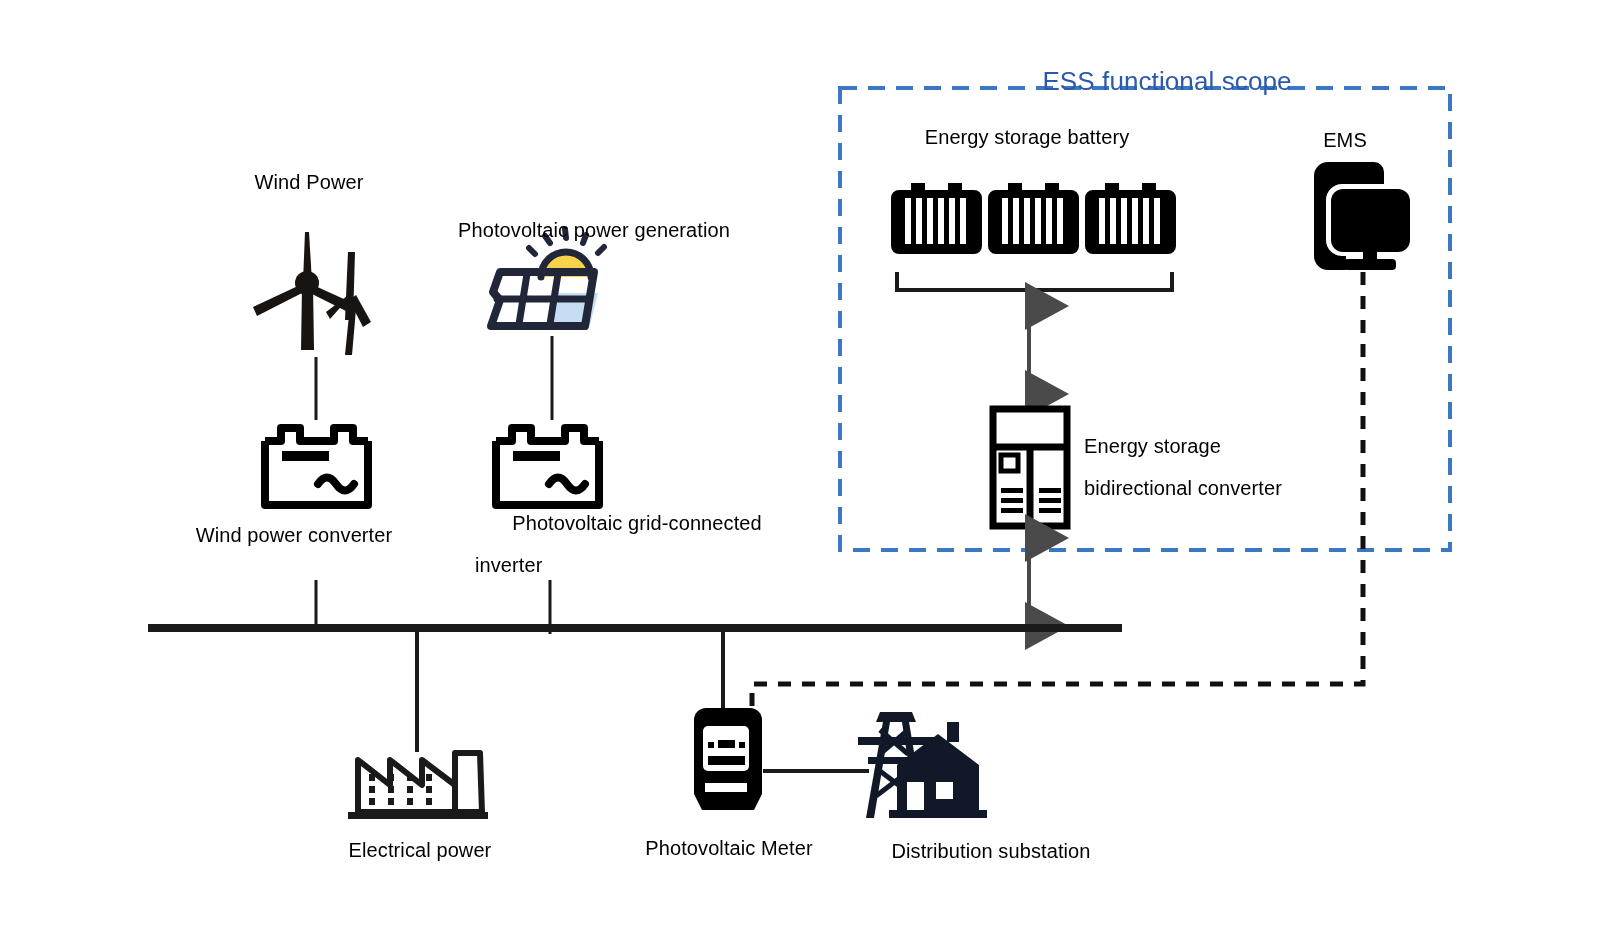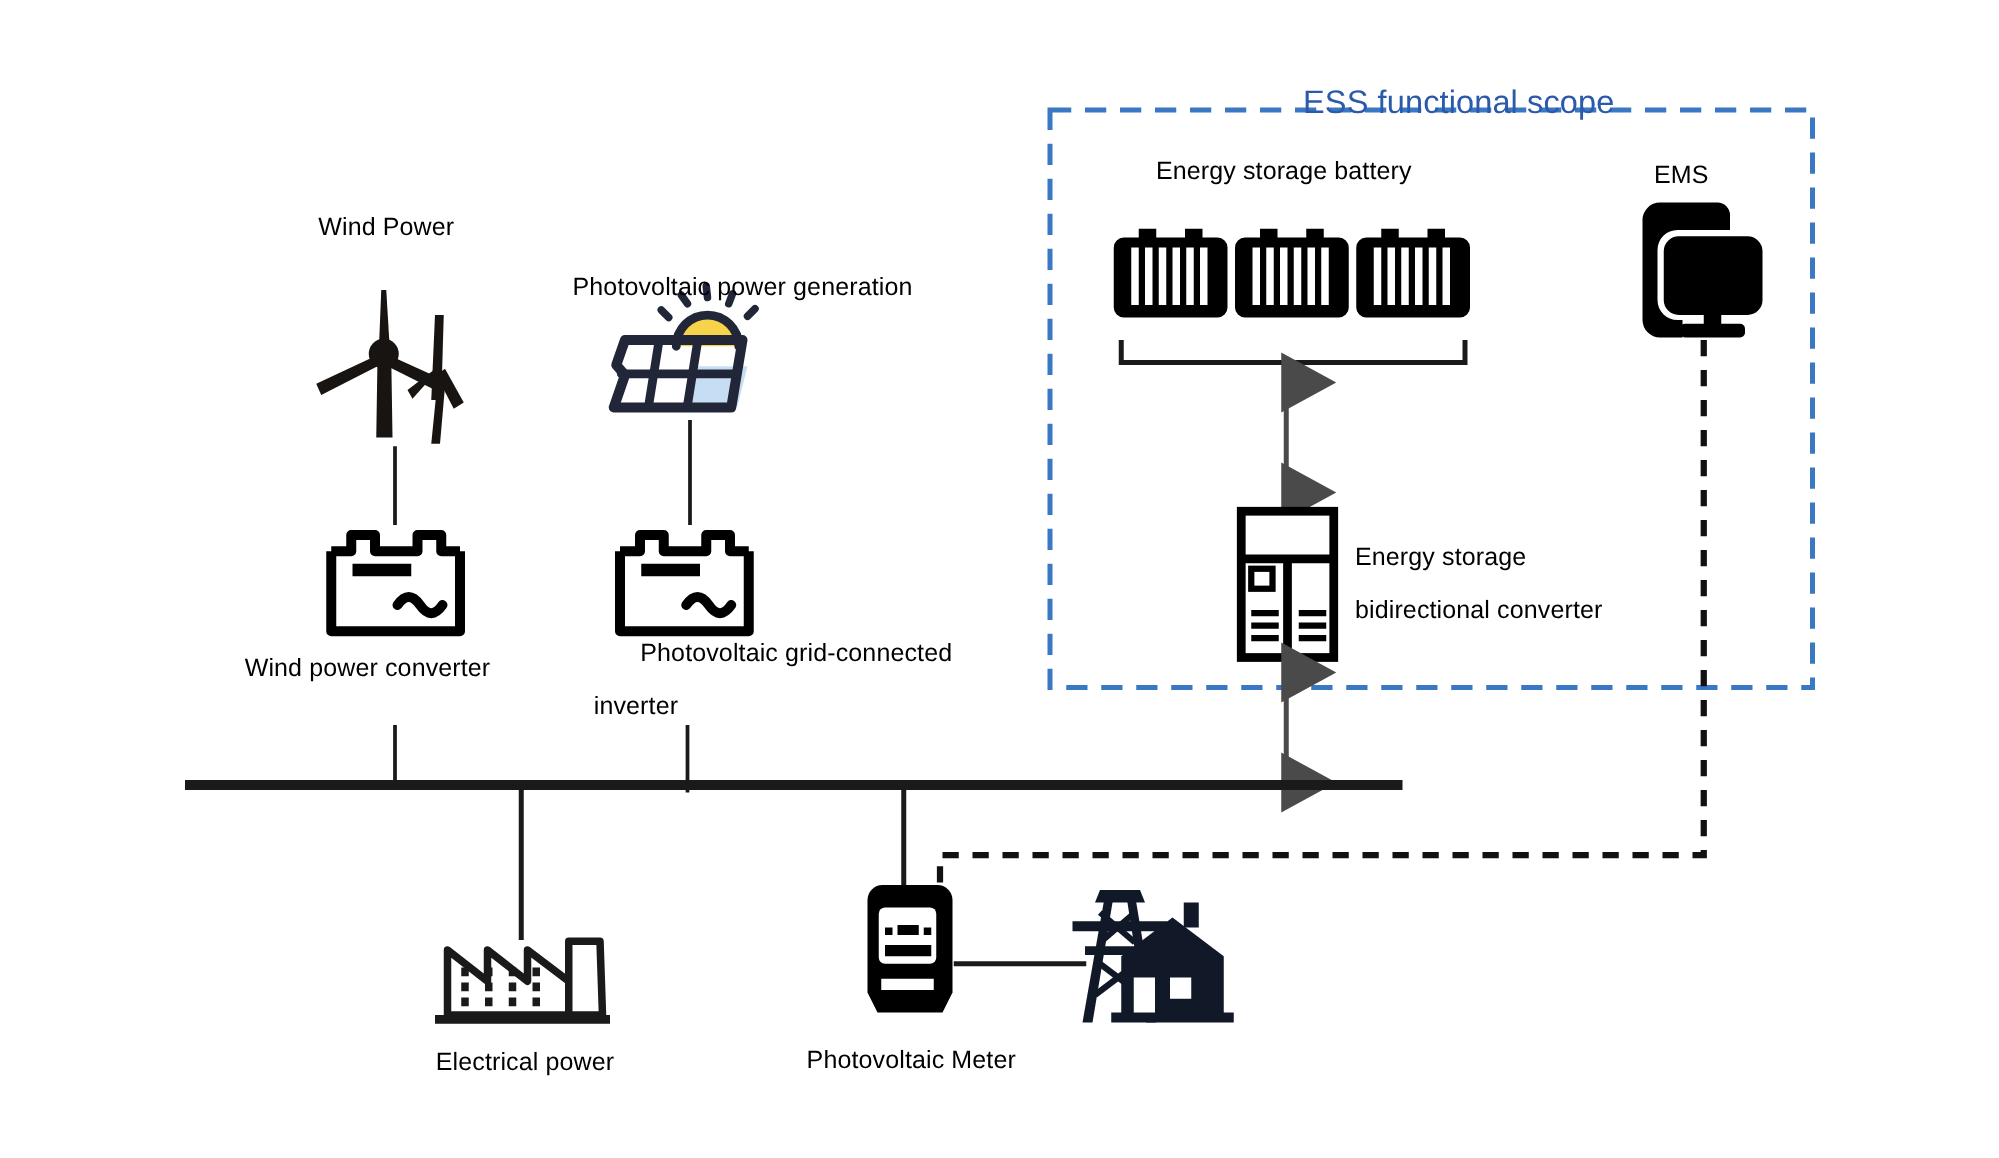--- a/index.html
+++ b/index.html
@@ -272,14 +272,15 @@
   <div class="lbl ctr" style="left:637px; top:508px;">Photovoltaic grid-connected</div>
   <div class="lbl" style="left:475px; top:550px;">inverter</div>
 
   <div class="lbl" style="left:1084px; top:431px;">Energy storage</div>
   <div class="lbl" style="left:1084px; top:473px;">bidirectional converter</div>
 
   <div class="lbl ctr" style="left:420px; top:835px;">Electrical power</div>
 
   <div class="lbl ctr" style="left:729px; top:833px;">Photovoltaic Meter</div>
 
+  <div class="lbl ctr" style="left:991px; top:836px;">Distribution substation</div>
 
 </div>
 
 </body></html>

